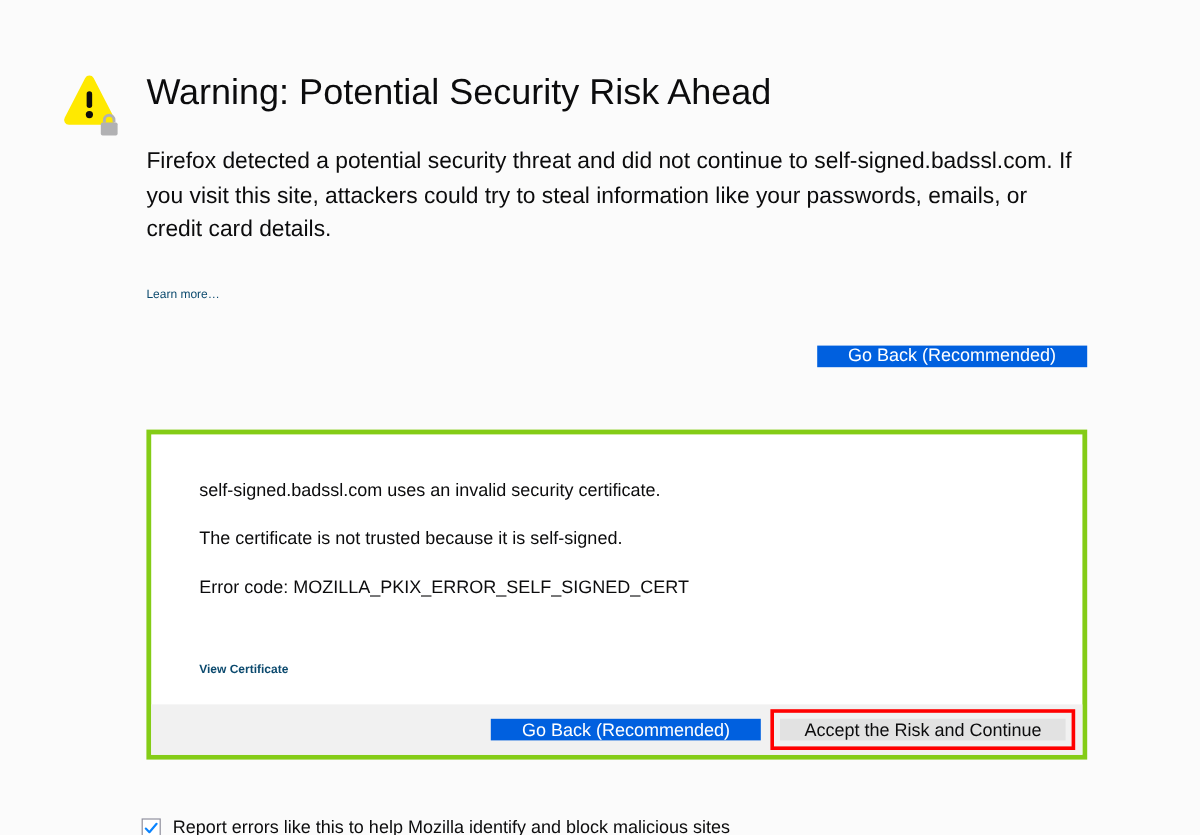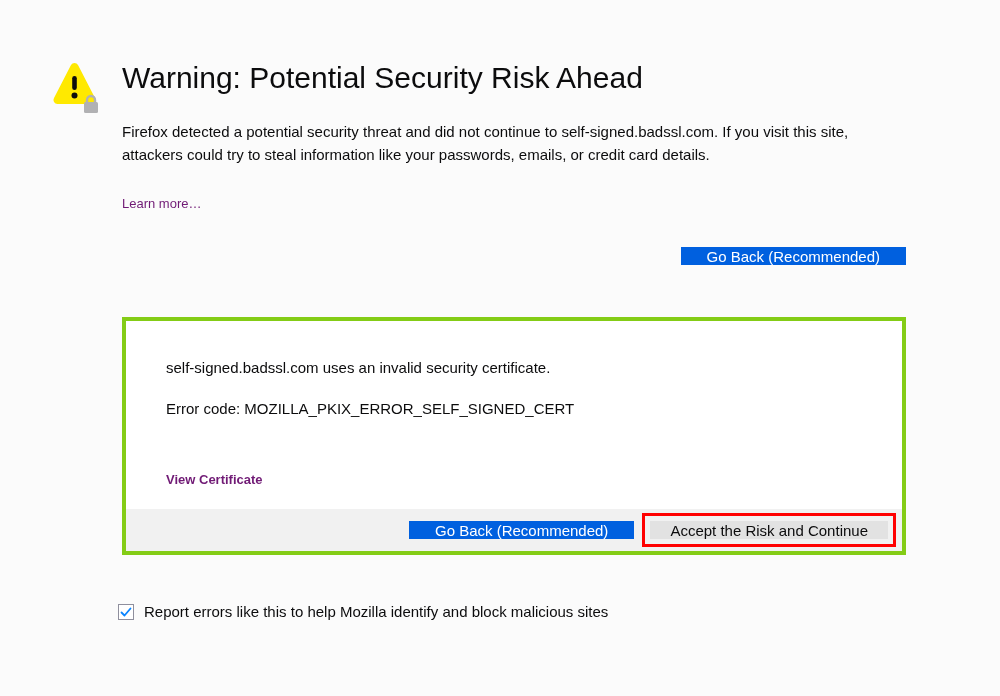--- a/index.html
+++ b/index.html
@@ -31,28 +31,28 @@
     width: 784px;
   }
   h1.title {
     font-size: 30px;
     font-weight: 400;
     margin: 0 0 24px 0;
     line-height: 1.3;
     color: #0c0c0d;
   }
   p.desc {
-    font-size: 15px;
+    font-size: 19px;
     line-height: 1.5;
     margin: 0 0 28px 0;
     color: #0c0c0d;
   }
   a.link {
-    color: #701a75;
-    font-size: 13px;
+    color: #0c4a6e;
+    font-size: 10px;
     text-decoration: none;
     cursor: pointer;
   }
   .button-row {
     display: flex;
     justify-content: flex-end;
     gap: 14px;
     margin-top: 36px;
   }
   .btn {
@@ -152,20 +152,21 @@
       <p class="desc">Firefox detected a potential security threat and did not continue to self-signed.badssl.com. If you visit this site, attackers could try to steal information like your passwords, emails, or credit card details.</p>
       <a class="link">Learn more…</a>
 
       <div class="button-row">
         <button class="btn btn-primary">Go Back (Recommended)</button>
       </div>
 
       <div class="advanced-panel">
         <div class="advanced-inner">
           <p>self-signed.badssl.com uses an invalid security certificate.</p>
+          <p>The certificate is not trusted because it is self-signed.</p>
           <p>Error code: MOZILLA_PKIX_ERROR_SELF_SIGNED_CERT</p>
           <a class="link view-cert">View Certificate</a>
         </div>
         <div class="advanced-footer">
           <button class="btn btn-primary">Go Back (Recommended)</button>
           <span class="highlight-red">
             <button class="btn btn-secondary" style="padding:0 20px;">Accept the Risk and Continue</button>
           </span>
         </div>
       </div>

